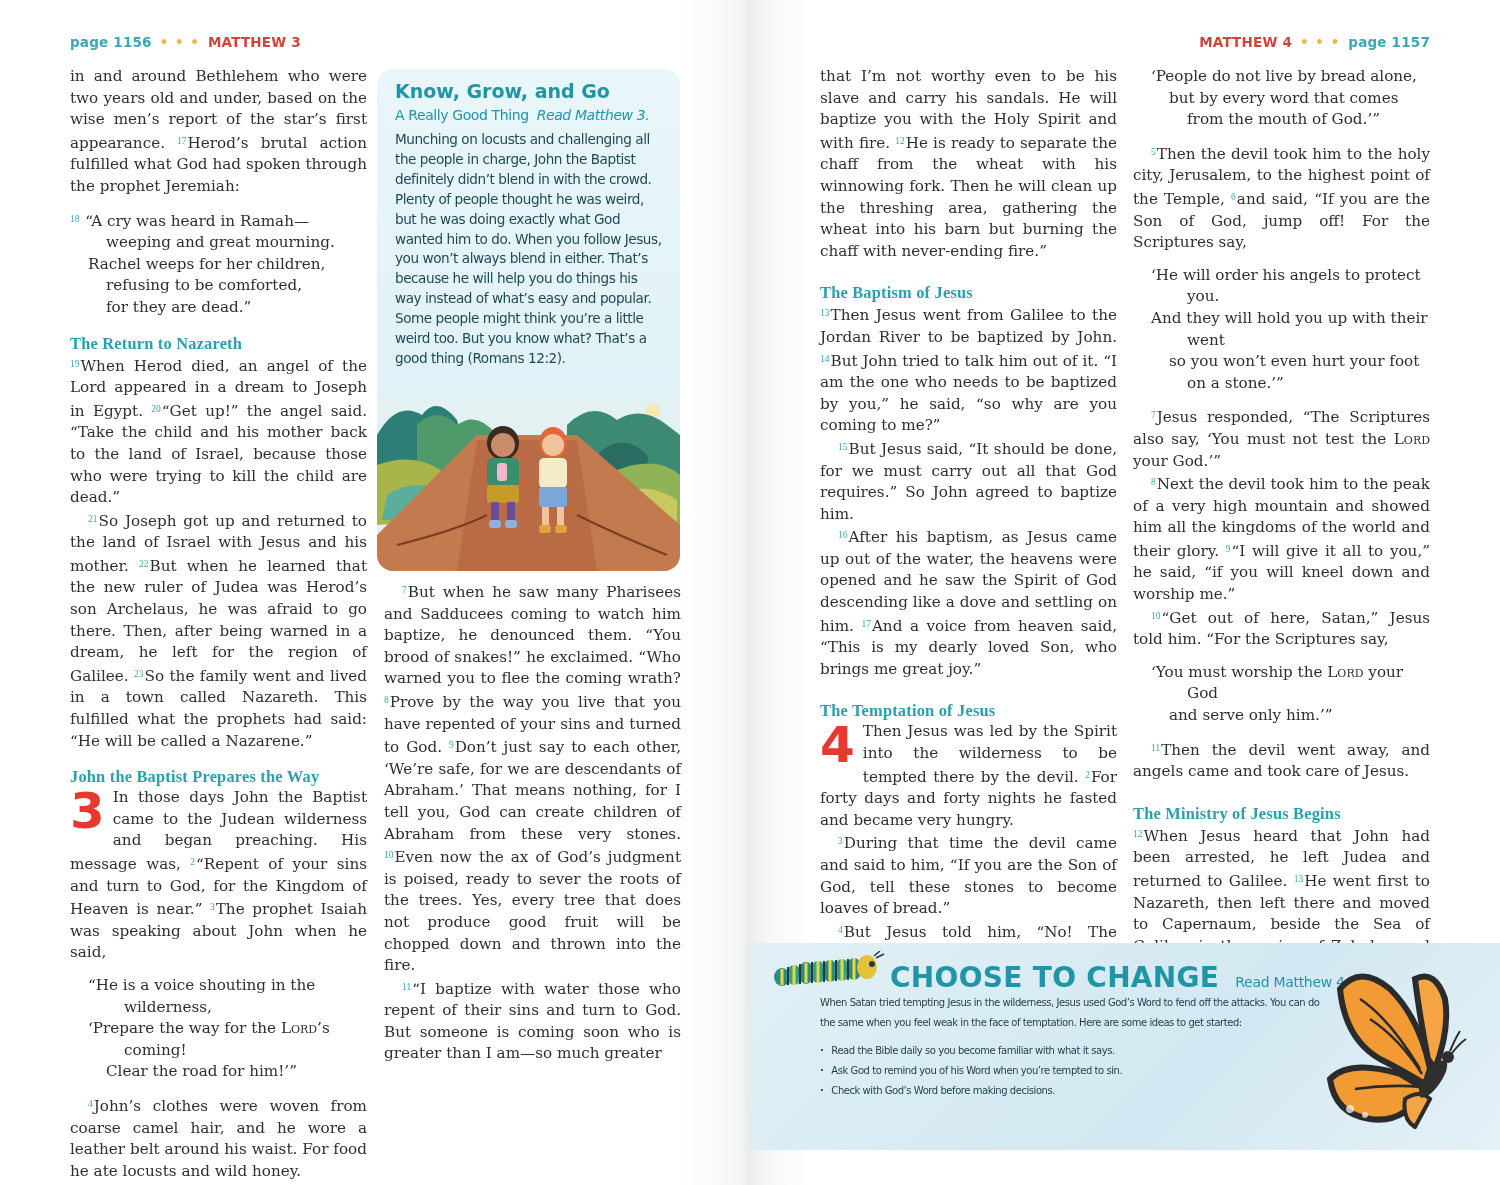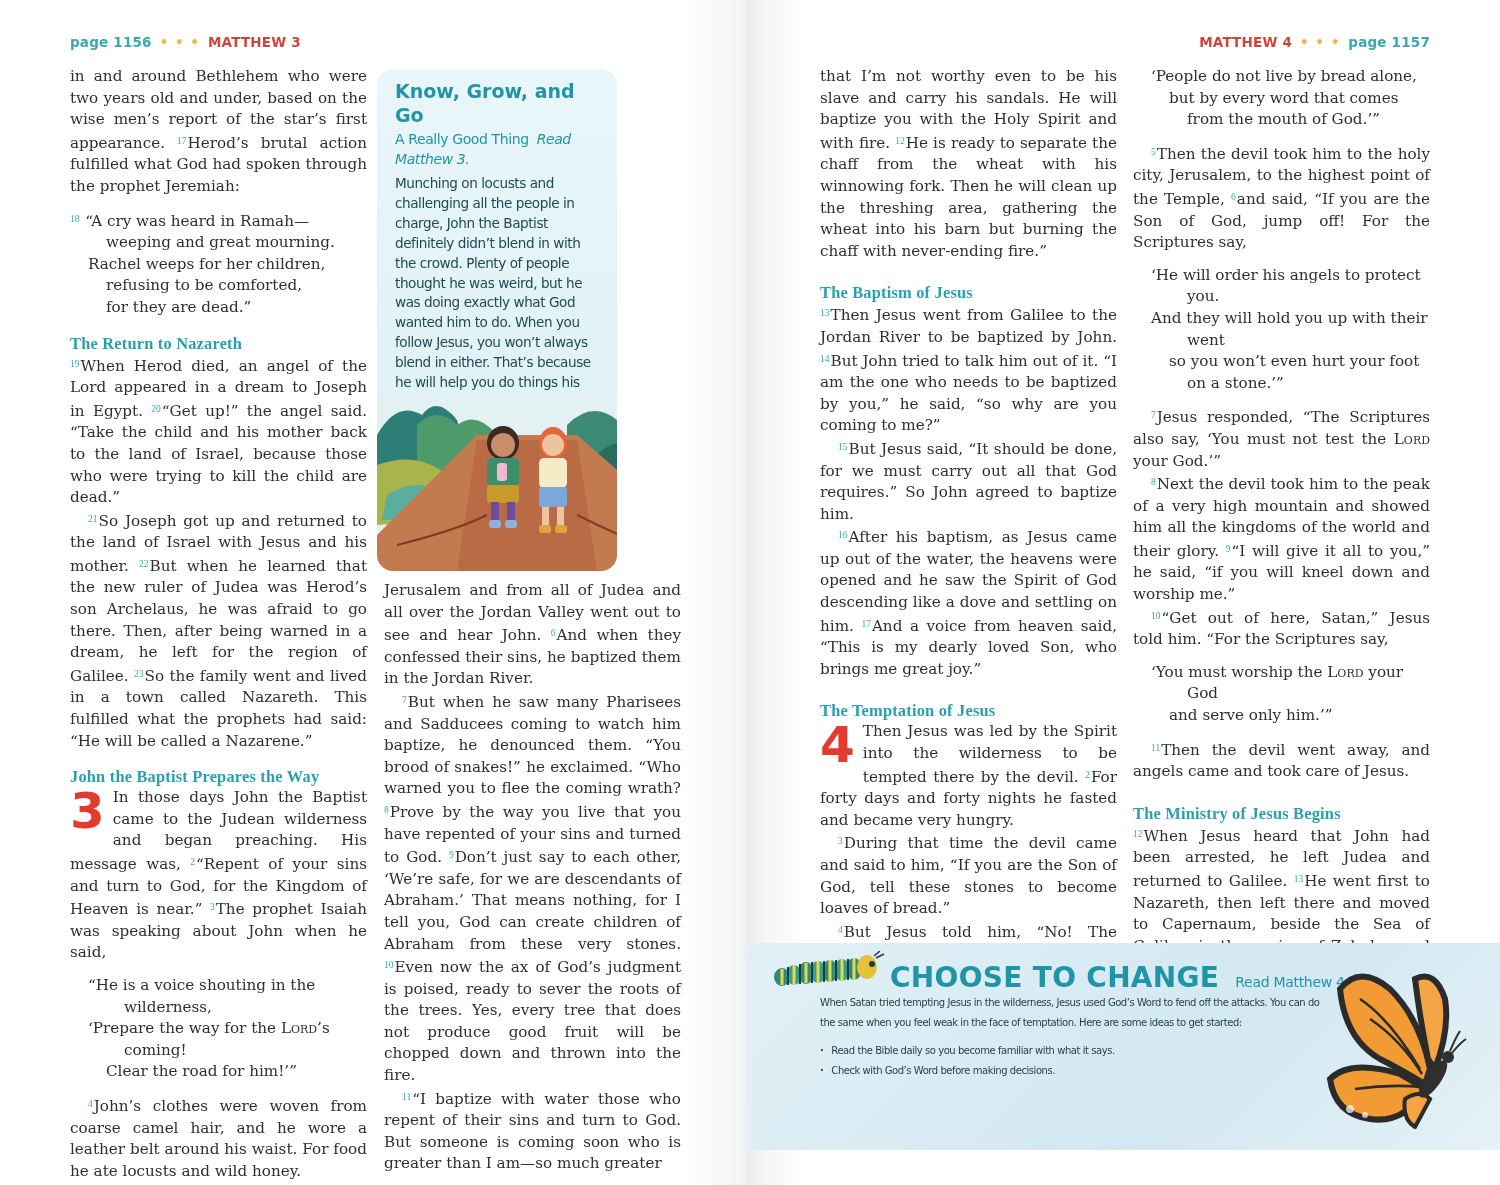--- a/index.html
+++ b/index.html
@@ -25,21 +25,21 @@
   .poem { margin:11px 0 11px 0; text-align:left; }
   .poem div { white-space:nowrap; }
   .poem .a { padding-left:18px; }
   .poem .b { padding-left:36px; }
   .poem .cc { padding-left:54px; }
   .poem .d { padding-left:18px; }
   .h { font-family:Liberation Serif, serif; font-weight:bold; color:#2a9fae; font-size:16.4px; line-height:21px; margin:14px 0 0 0; text-align:left; letter-spacing:0.2px; }
   .dropcap { float:left; font-family:"DejaVu Sans", sans-serif; font-weight:bold; color:#e53b2e; font-size:50px; line-height:40px; margin:4px 8px 0 0; }
   .sc { font-variant:small-caps; }
   
-  .kgg { position:absolute; left:377px; top:69px; width:240px; height:502px; border-radius:16px; overflow:hidden;
+  .kgg { position:absolute; left:377px; top:69px; width:303px; height:502px; border-radius:16px; overflow:hidden;
          background:linear-gradient(#e9f6fa,#dcf0f6); }
   .kgg-inner { padding:10px 16px 0 18px; font-family:"DejaVu Sans", sans-serif; }
   .kgg-title { color:#1f95a6; font-weight:bold; font-size:19px; line-height:24px; }
   .kgg-sub { color:#1f95a6; font-size:14px; line-height:20px; margin-top:2px; letter-spacing:-0.4px; }
   .kgg-sub .read { font-style:italic; margin-left:8px; }
   .kgg-body { color:#204a55; font-size:13.6px; line-height:19.9px; margin-top:5px; letter-spacing:-0.45px; }
   .kgg-art { position:absolute; left:0; top:326px; width:303px; height:176px; }
   
   .ctc { position:absolute; left:750px; top:943px; width:750px; height:207px; background:linear-gradient(135deg,#e1f0f6,#d3e8f2 60%,#e4f1f7); }
   .ctc-head { position:absolute; left:140px; top:18px; font-family:"DejaVu Sans", sans-serif; color:#1f95a6; white-space:nowrap; }
@@ -123,21 +123,20 @@
         <rect x="162" y="92" width="28" height="20" rx="3" fill="#7da7d9"></rect>
         <rect x="165" y="112" width="7" height="20" fill="#f0c39f"></rect>
         <rect x="180" y="112" width="7" height="20" fill="#f0c39f"></rect>
         <rect x="162" y="130" width="12" height="8" rx="3" fill="#e1a33c"></rect>
         <rect x="178" y="130" width="12" height="8" rx="3" fill="#e1a33c"></rect>
       </g>
     </svg>
   </div>
 
   <div class="col c2">
-    <p><span>Jerusalem and from all of Judea and all over the Jordan Valley went out to see and hear John.</span> <span class="vn">6</span><span>And when they confessed their sins, he baptized them in the Jordan River.</span></p>
     <p class="indent"><span class="vn">7</span><span>But when he saw many Pharisees and Sadducees coming to watch him baptize, he denounced them. “You brood of snakes!” he exclaimed. “Who warned you to flee the coming wrath?</span> <span class="vn">8</span><span>Prove by the way you live that you have repented of your sins and turned to God.</span> <span class="vn">9</span><span>Don’t just say to each other, ‘We’re safe, for we are descendants of Abraham.’ That means nothing, for I tell you, God can create children of Abraham from these very stones.</span> <span class="vn">10</span><span>Even now the ax of God’s judgment is poised, ready to sever the roots of the trees. Yes, every tree that does not produce good fruit will be chopped down and thrown into the fire.</span></p>
     <p class="indent"><span class="vn">11</span><span>“I baptize with water those who repent of their sins and turn to God. But someone is coming soon who is greater than I am—so much greater</span></p>
   </div>
 </div>
 
 <div class="page page-right">
   <div class="running-head rh-right">
     <span class="rh-book">MATTHEW 4</span><span class="rh-dots">• • •</span><span class="rh-page">page 1157</span>
   </div>
 </div>
@@ -199,20 +198,21 @@
       <path d="M102 5 L108 0 M104 7 L112 3" stroke="#1f3c46" stroke-width="1.5"></path>
     </g>
   </svg>
   <div class="ctc-head">
     <span class="ctc-title">CHOOSE TO CHANGE</span><span class="ctc-read">Read Matthew 4.</span>
   </div>
   <div class="ctc-body">
     <div>When Satan tried tempting Jesus in the wilderness, Jesus used God’s Word to fend off the attacks. You can do the same when you feel weak in the face of temptation. Here are some ideas to get started:</div>
     <ul class="ctc-list">
       <li>Read the Bible daily so you become familiar with what it says.</li>
+      <li>Ask God to remind you of his Word when you’re tempted to sin.</li>
       <li>Check with God’s Word before making decisions.</li>
     </ul>
   </div>
   <svg class="butterfly" viewBox="0 0 160 170">
     <path d="M30 30 Q50 5 80 30 Q110 60 120 110 L115 125 Q90 110 70 100 Q35 80 30 30Z" fill="#f29a34" stroke="#2b2b2b" stroke-width="6"></path>
     <path d="M105 20 Q125 10 135 40 Q140 70 125 110 L118 100 Q110 60 105 20Z" fill="#f5a443" stroke="#2b2b2b" stroke-width="6"></path>
     <path d="M20 120 Q40 100 90 115 L115 130 Q95 165 60 160 Q25 155 20 120Z" fill="#f29a34" stroke="#2b2b2b" stroke-width="6"></path>
     <path d="M95 140 Q110 130 120 140 L105 168 Q92 160 95 140Z" fill="#f5a443" stroke="#2b2b2b" stroke-width="4"></path>
     <path d="M50 40 Q80 60 110 110 M60 60 Q90 80 112 115 M45 130 Q80 125 112 128" stroke="#2b2b2b" stroke-width="2.5" fill="none"></path>
     <ellipse cx="123" cy="120" rx="8" ry="22" transform="rotate(35 123 120)" fill="#2f2f2f"></ellipse>

